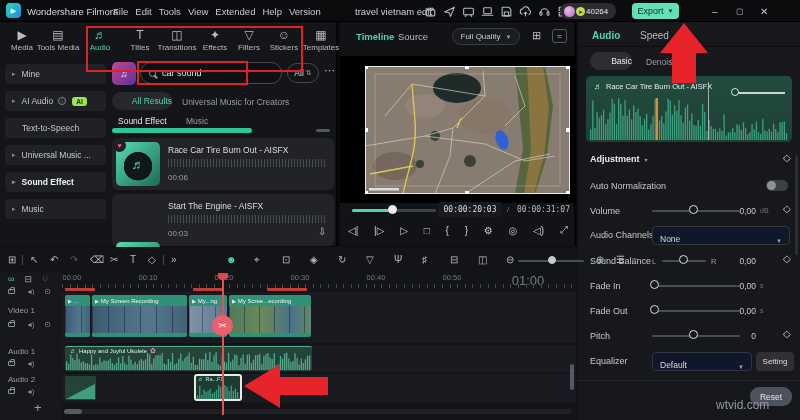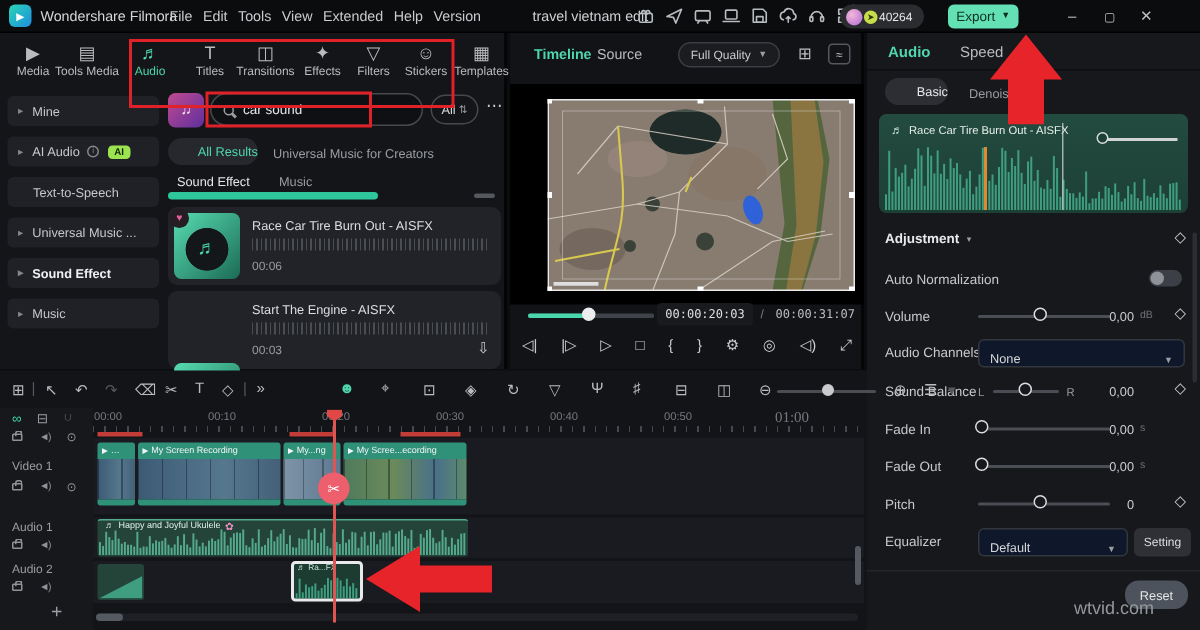--- a/index.html
+++ b/index.html
@@ -540,21 +540,21 @@
   </div>
   <div class="a" style="left:34px;top:400px;font-size:13px;color:#9a9da1">+</div>
 
   <div class="a" id="ruler" style="left:0;top:273px;width:578px;height:14px">
       <span style="position: absolute; top: 0px; left: 72px; transform: translateX(-50%); font-size: 7.5px; color: rgb(117, 120, 125);">00:00</span>
       <span style="position: absolute; top: 0px; left: 148px; transform: translateX(-50%); font-size: 7.5px; color: rgb(117, 120, 125);">00:10</span>
       <span style="position: absolute; top: 0px; left: 224px; transform: translateX(-50%); font-size: 7.5px; color: rgb(117, 120, 125);">00:20</span>
       <span style="position: absolute; top: 0px; left: 300px; transform: translateX(-50%); font-size: 7.5px; color: rgb(117, 120, 125);">00:30</span>
       <span style="position: absolute; top: 0px; left: 376px; transform: translateX(-50%); font-size: 7.5px; color: rgb(117, 120, 125);">00:40</span>
       <span style="position: absolute; top: 0px; left: 452px; transform: translateX(-50%); font-size: 7.5px; color: rgb(117, 120, 125);">00:50</span>
-      <span style="position: absolute; top: 0px; left: 528px; transform: translateX(-50%); font-size: 10px; color: rgb(117, 120, 125); font-family: Liberation Serif, serif;">01:00</span>
+      <span style="position: absolute; top: 0px; left: 528px; transform: translateX(-50%); font-size: 13px; color: rgb(117, 120, 125);">01:00</span>
     </div>
   <div class="a" style="left:62px;top:284px;width:514px;height:4px;background:repeating-linear-gradient(90deg,#45484e 0 1px,rgba(0,0,0,0) 1px 7.6px)"></div>
   <div class="a" style="left:65px;top:288px;width:30px;height:3px;background:#c23c38"></div>
   <div class="a" style="left:193px;top:288px;width:30px;height:3px;background:#c23c38"></div>
   <div class="a" style="left:267px;top:288px;width:40px;height:3px;background:#c23c38"></div>
 
   <div class="a" style="left:62px;top:292px;width:514px;height:51px;background:#1a1b20"></div>
   <div class="a" style="left:62px;top:345px;width:514px;height:27px;background:#1a1b20"></div>
   <div class="a" style="left:62px;top:374px;width:514px;height:28px;background:#1a1b20"></div>
 

